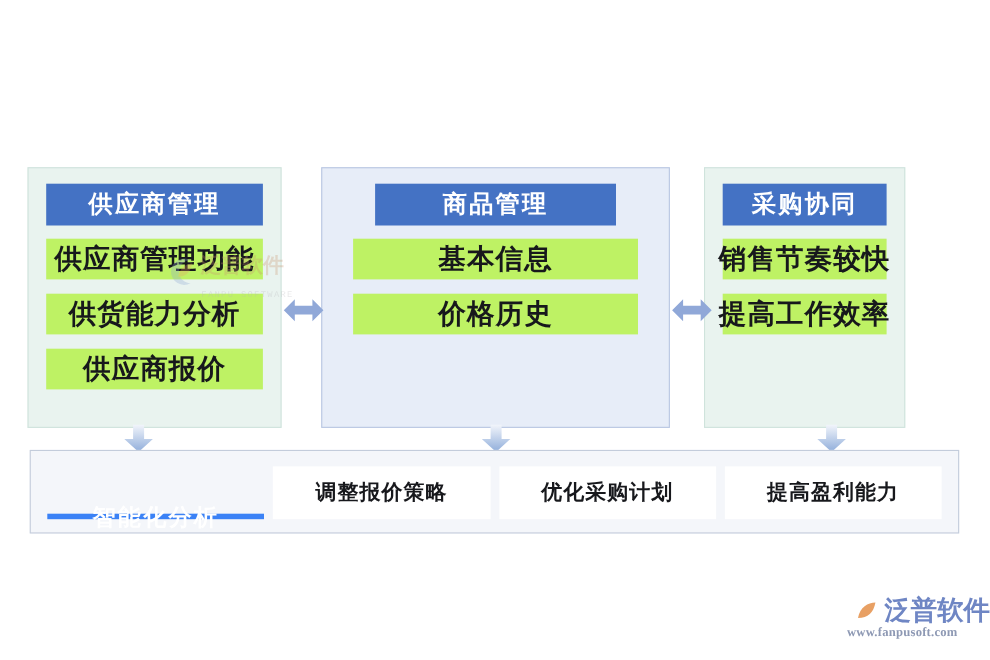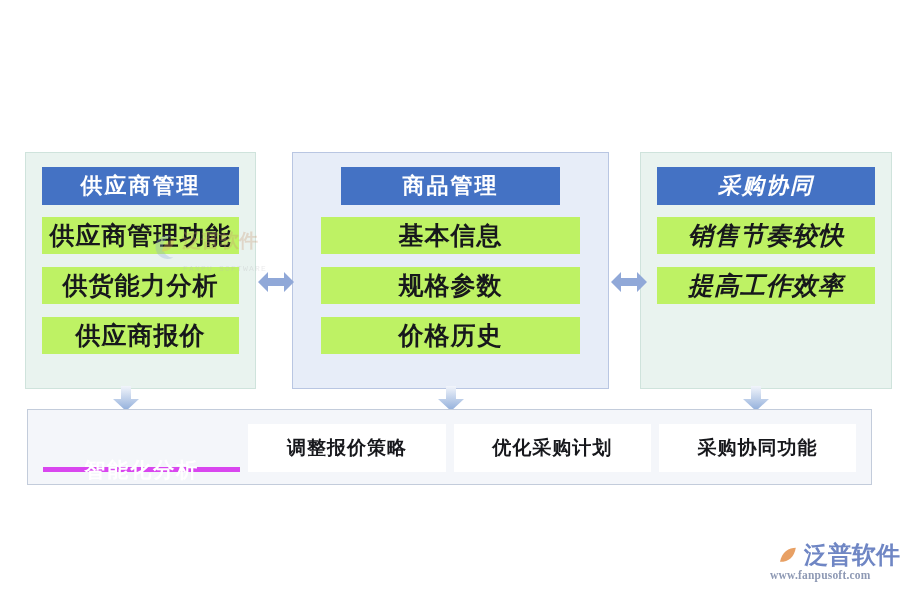--- a/index.html
+++ b/index.html
@@ -45,21 +45,21 @@
     height: 237px;
     border: 1px solid #cfe3dc;
     background: #e9f3ef;
   }
   .column.col-1 { left: 25px;  width: 231px; }
   .column.col-2 {
     left: 292px;  width: 317px;
     background: #e7edf8;
     border: 1px solid #b9c6e2;
   }
-  .column.col-3 { left: 640px; width: 252px; font-style: italic; }
+  .column.col-3 { left: 640px; width: 183px; }
 
   .col-header {
     position: absolute;
     left: 16px;
     right: 16px;
     top: 14px;
     height: 38px;
     background: #4472c4;
     color: #ffffff;
     font-size: 22px;
@@ -145,21 +145,21 @@
     color: #17181c;
     font-size: 19px;
     font-weight: bold;
     display: flex;
     align-items: center;
     justify-content: center;
     white-space: nowrap;
     letter-spacing: 1px;
   }
   .band-box.highlight {
-    background: #d946ef;
+    background: #3b82f6;
     color: #ffffff;
     font-size: 21px;
     letter-spacing: 2px;
     margin-top: 43px;
   }
 
   
   .watermark {
     position: absolute;
     left: 150px;
@@ -258,21 +258,20 @@
       <path d="M16 26 C18 14 27 10 33 10 C31 20 26 26 16 26 Z" fill="#e8a064"></path>
     </svg>
     <div class="wm-text">泛普软件</div>
     <div class="wm-sub">FANPU SOFTWARE</div>
   </div>
 
   <div class="column col-2">
     <div class="col-header">商品管理</div>
     <div class="col-items">
       <div class="col-item">基本信息</div>
-      <div class="col-item">规格参数</div>
       <div class="col-item">价格历史</div>
     </div>
   </div>
 
   <div class="column col-3">
     <div class="col-header">采购协同</div>
     <div class="col-items">
       <div class="col-item">销售节奏较快</div>
       <div class="col-item">提高工作效率</div>
     </div>
@@ -299,21 +298,21 @@
   </svg>
   <svg class="v-arrow d-3" viewBox="0 0 28 26">
     <path d="M9 0 L19 0 L19 13 L27 13 L14 25 L1 13 L9 13 Z" fill="url(#dg1)"></path>
   </svg>
 
   <div class="bottom-band">
     <div class="band-inner">
       <div class="band-box highlight">智能化分析</div>
       <div class="band-box">调整报价策略</div>
       <div class="band-box">优化采购计划</div>
-      <div class="band-box">采购协同功能</div>
+      <div class="band-box">提高盈利能力</div>
     </div>
   </div>
 
   <div class="brand">
     <svg class="brand-mark" viewBox="0 0 40 36">
       <path d="M30 3 A15 15 0 1 0 30 33 A12 12 0 1 1 30 3 Z" fill="#7e95cf"></path>
       <path d="M14 25 C16 13 25 8 33 8 C31 19 25 25 14 25 Z" fill="#e8a064"></path>
     </svg>
     <div class="brand-name">泛普软件</div>
     <div class="brand-url">www.fanpusoft.com</div>

